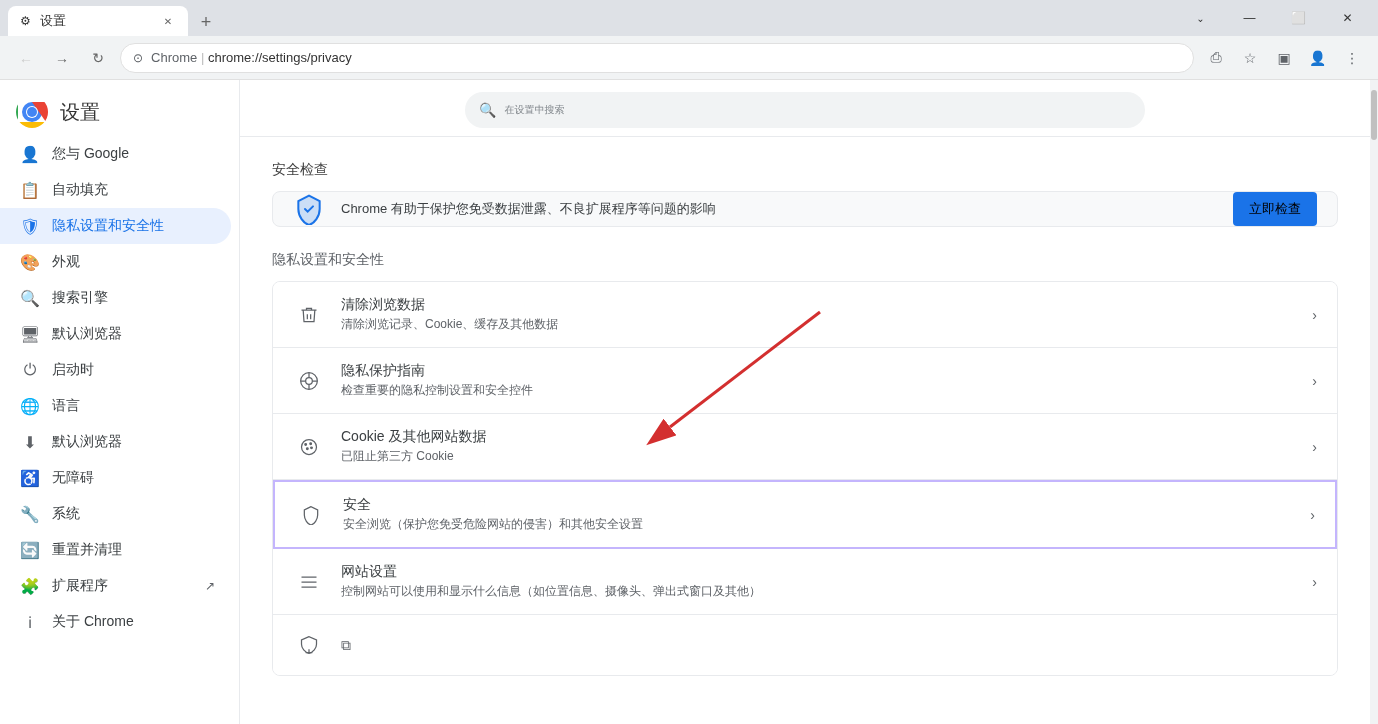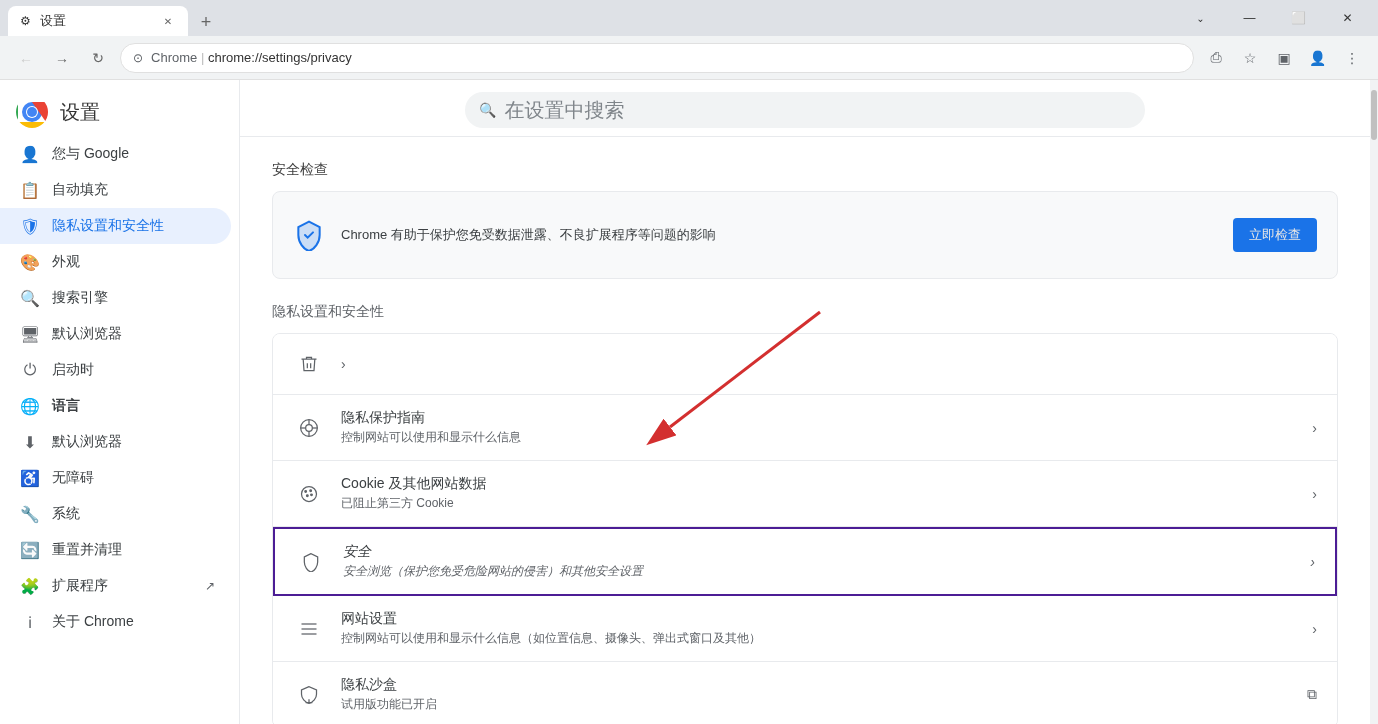--- a/index.html
+++ b/index.html
@@ -76,21 +76,21 @@
     .chrome-logo {
       width: 32px; height: 32px; border-radius: 50%; flex-shrink: 0;
     }
     .app-title { font-size: 20px; color: #333; font-weight: 400; }
     .search-bar {
       display: flex; align-items: center; background: #f1f3f4; border-radius: 20px;
       padding: 0 14px; height: 36px; gap: 8px; width: 100%; max-width: 680px;
       margin: 0 auto;
     }
     .search-icon { color: #5f6368; font-size: 14px; }
-    .search-text { color: #80868b; font-size: 20px; text-align: center; }
+    .search-text { color: #80868b; font-size: 10px; text-align: center; }
 
     .nav-item {
       display: flex; align-items: center; padding: 0 16px 0 20px; height: 36px;
       gap: 12px; cursor: pointer; border-radius: 0 18px 18px 0; margin-right: 8px;
       font-size: 14px; color: #3c4043;
     }
     .nav-item.active { background: #e8f0fe; color: #1a73e8; }
     .nav-item.active .nav-icon { color: #1a73e8; }
     .nav-icon { font-size: 16px; color: #5f6368; width: 20px; text-align: center; }
 
@@ -99,48 +99,47 @@
       flex: 1; overflow-y: auto; padding: 24px 32px;
       background: #fff;
     }
 
     .section-title {
       font-size: 14px; color: #404040; font-weight: 500; margin-bottom: 12px;
     }
 
     
     .safety-check-card {
-      background: #f8f9fa; border-radius: 8px; padding: 26px 20px;
+      background: #f8f9fa; border-radius: 8px; padding: 0 20px;
       display: flex; align-items: center; gap: 16px; margin-bottom: 24px;
       border: 1px solid #e8eaed;
     }
     .safety-shield {
       width: 32px; height: 32px; color: #1a73e8; flex-shrink: 0;
     }
     .safety-text { flex: 1; font-size: 13px; color: #3c4043; }
     .check-btn {
-      background: #1a73e8; color: #e5e5e5; border: none; border-radius: 4px;
+      background: #1a73e8; color: #000000; border: none; border-radius: 4px;
       padding: 8px 16px; font-size: 13px; cursor: pointer; white-space: nowrap; text-align: right;
     }
 
     
     .privacy-section-title {
       font-size: 14px; color: #5f6368; font-weight: 500; margin-bottom: 12px;
     }
 
     .settings-list { border: 1px solid #e8eaed; border-radius: 8px; overflow: hidden; }
     .settings-item {
       display: flex; align-items: center; padding: 14px 20px;
       gap: 16px; cursor: pointer; border-bottom: 1px solid #e8eaed;
       background: #fff; position: relative;
     }
     .settings-item:last-child { border-bottom: none; }
     .settings-item.highlighted {
-      border: 2px solid #4c1d95;
-      font-style: italic;
+      border: 2px solid #c4b5fd;
     }
     .item-icon {
       width: 32px; height: 32px; display: flex; align-items: center; justify-content: center;
       color: #5f6368; font-size: 18px; flex-shrink: 0;
     }
     .item-content { flex: 1; }
     .item-title { font-size: 14px; color: #3c4043; margin-bottom: 2px; }
     .item-subtitle { font-size: 12px; color: #5f6368; }
     .item-arrow { color: #5f6368; font-size: 14px; }
     .item-external { color: #5f6368; font-size: 14px; }
@@ -242,21 +241,21 @@
           <div class="nav-item">
             <span class="nav-icon">🖥</span>
             <span style="flex: 1 1 0%;">默认浏览器</span>
           </div>
           <div class="nav-item">
             <span class="nav-icon">⏻</span>
             <span style="flex: 1 1 0%;">启动时</span>
           </div>
           <div class="nav-item">
             <span class="nav-icon">🌐</span>
-            <span style="flex: 1 1 0%; font-weight: bold;">语言</span>
+            <span style="flex: 1 1 0%;">语言</span>
           </div>
           <div class="nav-item">
             <span class="nav-icon">⬇</span>
             <span style="flex: 1 1 0%;">默认浏览器</span>
           </div>
           <div class="nav-item">
             <span class="nav-icon">♿</span>
             <span style="flex: 1 1 0%;">无障碍</span>
           </div>
           <div class="nav-item">
@@ -309,36 +308,40 @@
         <div class="settings-list" id="settings-list-container">
         <div class="settings-item">
               <div class="item-icon">
                 <svg width="20" height="20" viewBox="0 0 24 24" fill="none" stroke="#5f6368" stroke-width="1.5">
                   <polyline points="3,6 5,6 21,6"></polyline>
                   <path d="M19 6l-1 14H6L5 6"></path>
                   <path d="M10 11v6M14 11v6"></path>
                   <path d="M9 6V4h6v2"></path>
                 </svg>
               </div>
+              <div class="item-content">
+                <div class="item-title">清除浏览数据</div>
+                <div class="item-subtitle">清除浏览记录、Cookie、缓存及其他数据</div>
+              </div>
               <span class="item-arrow">›</span>
             </div>
             <div class="settings-item">
               <div class="item-icon">
                 <svg width="20" height="20" viewBox="0 0 24 24" fill="none" stroke="#5f6368" stroke-width="1.5">
                   <circle cx="12" cy="12" r="10"></circle>
                   <circle cx="12" cy="12" r="4"></circle>
                   <line x1="12" y1="2" x2="12" y2="8"></line>
                   <line x1="12" y1="16" x2="12" y2="22"></line>
                   <line x1="2" y1="12" x2="8" y2="12"></line>
                   <line x1="16" y1="12" x2="22" y2="12"></line>
                 </svg>
               </div>
               <div class="item-content">
                 <div class="item-title">隐私保护指南</div>
-                <div class="item-subtitle">控制网站可以使用和显示什么信息</div>
+                <div class="item-subtitle">检查重要的隐私控制设置和安全控件</div>
               </div>
               <span class="item-arrow">›</span>
             </div>
             <div class="settings-item">
               <div class="item-icon">
                 <svg width="20" height="20" viewBox="0 0 24 24" fill="none" stroke="#5f6368" stroke-width="1.5">
                   <circle cx="12" cy="12" r="9"></circle>
                   <circle cx="8" cy="9" r="1" fill="#5f6368"></circle>
                   <circle cx="14" cy="8" r="1" fill="#5f6368"></circle>
                   <circle cx="10" cy="14" r="1" fill="#5f6368"></circle>
@@ -378,24 +381,20 @@
               <span class="item-arrow">›</span>
             </div>
             <div class="settings-item">
               <div class="item-icon">
                 <svg width="20" height="20" viewBox="0 0 24 24" fill="none" stroke="#5f6368" stroke-width="1.5">
                   <path d="M12 2l-9 4v5c0 5 4 9.7 9 11 5-1.3 9-6 9-11V6l-9-4z"></path>
                   <line x1="8" y1="21" x2="16" y2="21"></line>
                   <line x1="12" y1="17" x2="12" y2="21"></line>
                 </svg>
               </div>
-              <div class="item-content">
-                <div class="item-title">隐私沙盒</div>
-                <div class="item-subtitle">试用版功能已开启</div>
-              </div>
               <span class="item-external">⧉</span>
             </div>
           </div>
 
         <svg class="arrow-overlay" style="position:absolute; top:0; left:0; width:100%; height:100%; pointer-events:none; z-index:50;">
 
           <defs>
             <marker id="arrowhead" markerWidth="10" markerHeight="7" refX="0" refY="3.5" orient="auto">
               <polygon points="0 0, 10 3.5, 0 7" fill="#d32f2f"></polygon>
             </marker>

